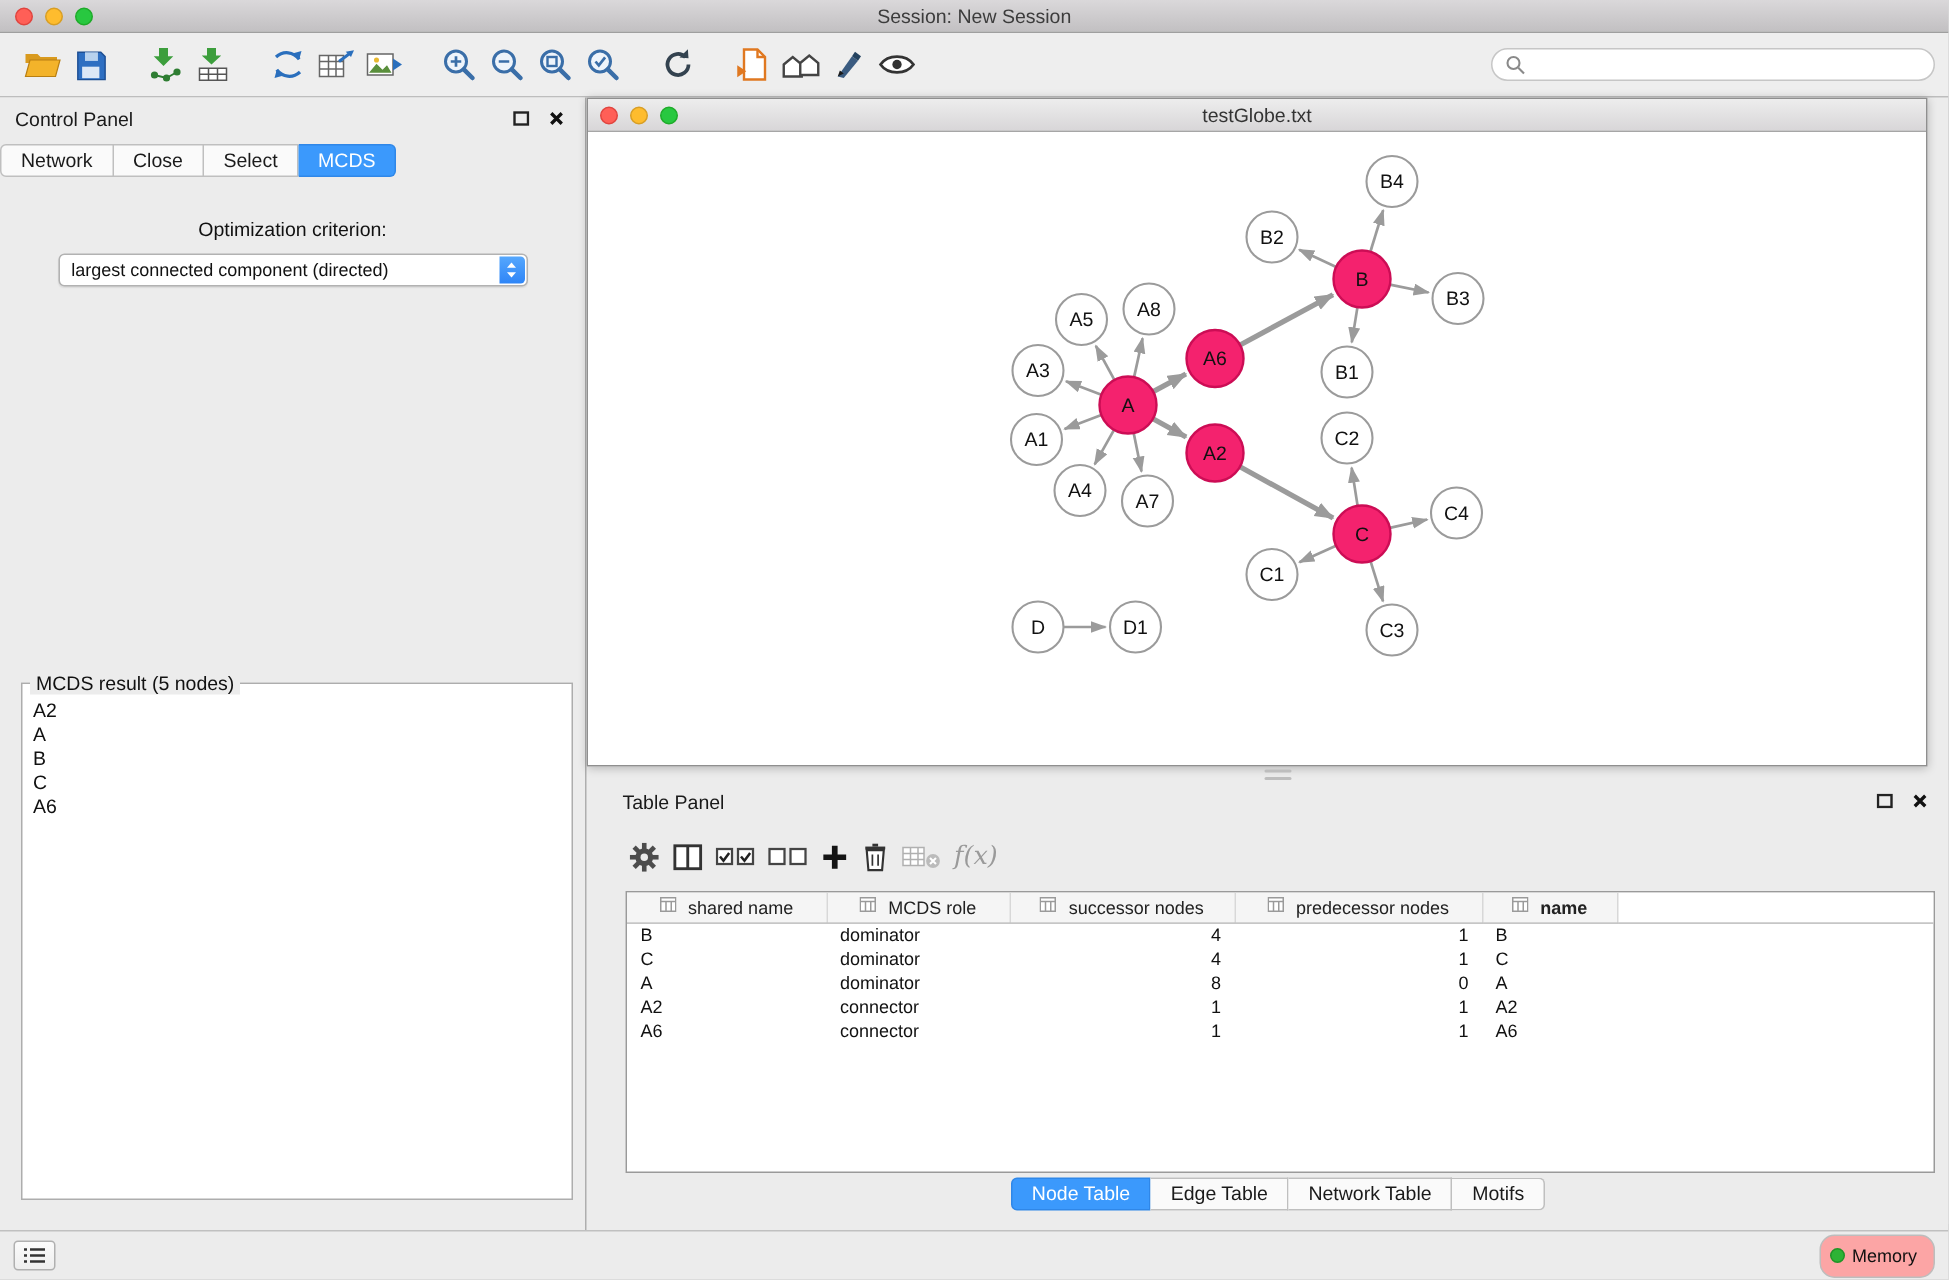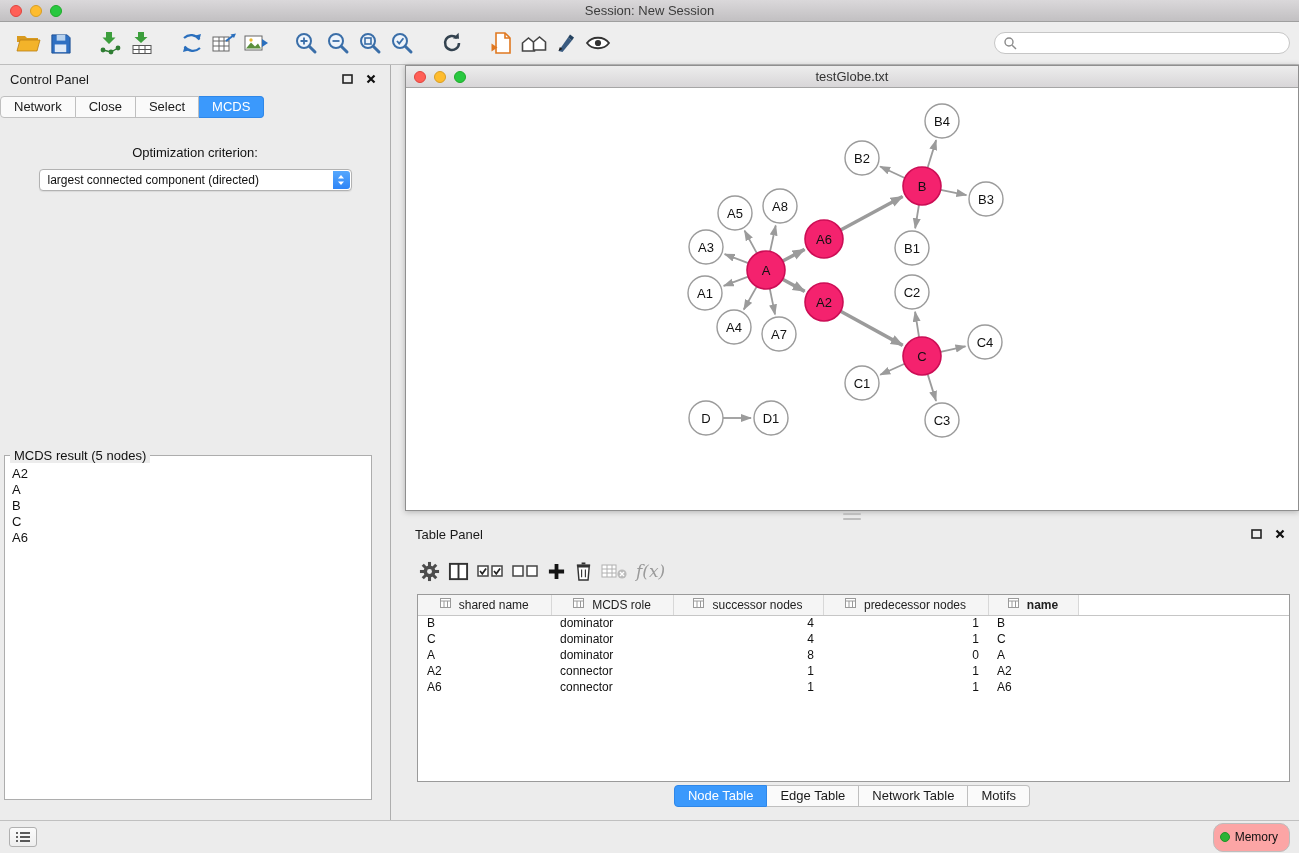--- a/index.html
+++ b/index.html
@@ -42,29 +42,29 @@
   .opt-label { text-align:center; font-size:13px; margin-top:27px; color:#111; }
   .combo { margin:9px auto 0; width:313px; height:22px; background:#fff; border:1px solid #b2b2b2; border-radius:4px;
     display:flex; align-items:center; font-size:12px; padding-left:8px; position:relative; color:#111;
     box-shadow:0 1px 1px rgba(0,0,0,0.08); }
   .combo .stepper { position:absolute; right:1px; top:1px; bottom:1px; width:17px;
     background:linear-gradient(#55a7fd,#2e85f7); border-radius:0 3px 3px 0;
     display:flex; align-items:center; justify-content:center; }
   .cp-buttons { display:flex; justify-content:center; gap:13px; margin-top:12px; }
   .btn { height:22px; padding:0 13px; background:linear-gradient(#ffffff,#f1f1f1); border:1px solid #b6b6b6;
     border-radius:4px; font-size:13px; color:#111; display:flex; align-items:center; }
-  .result-box { position:absolute; left:4px; top:390px; width:368px; height:345px;
+  .result-box { position:absolute; left:14px; top:390px; width:368px; height:345px;
     border:1px solid #adadad; background:#fff; }
   .result-legend { position:absolute; top:-8px; left:5px; background:#ececec; padding:0 4px; font-size:13px; color:#111; }
   .result-list { position:absolute; top:10px; left:2px; right:2px; bottom:2px; background:#fff;
     overflow:hidden; font-size:13px; }
   .result-item { padding:0 5px; line-height:16px; color:#111; }
 
   
-  .network-window { position:absolute; left:405px; top:65px; width:894px; height:446px;
+  .network-window { position:absolute; left:391px; top:65px; width:894px; height:446px;
     border:1px solid #8f8f8f; background:#fff; box-shadow:0 1px 6px rgba(0,0,0,0.25); }
   .nw-titlebar { height:22px; background:linear-gradient(#ededed,#d8d6d8); border-bottom:1px solid #a6a6a6;
     display:flex; align-items:center; justify-content:center; position:relative; }
   .nw-title { font-size:13px; color:#333; }
   .nw-canvas { position:absolute; left:0; right:0; top:22px; bottom:0; background:#fff; }
   #net-svg text { font-family:"Liberation Sans", sans-serif; }
 
   
   .split-h { position:absolute; width:18px; height:7px; display:flex; flex-direction:column; justify-content:space-between; }
   .split-h i { display:block; height:2px; background:#bdbdbd; border-radius:1px; }

